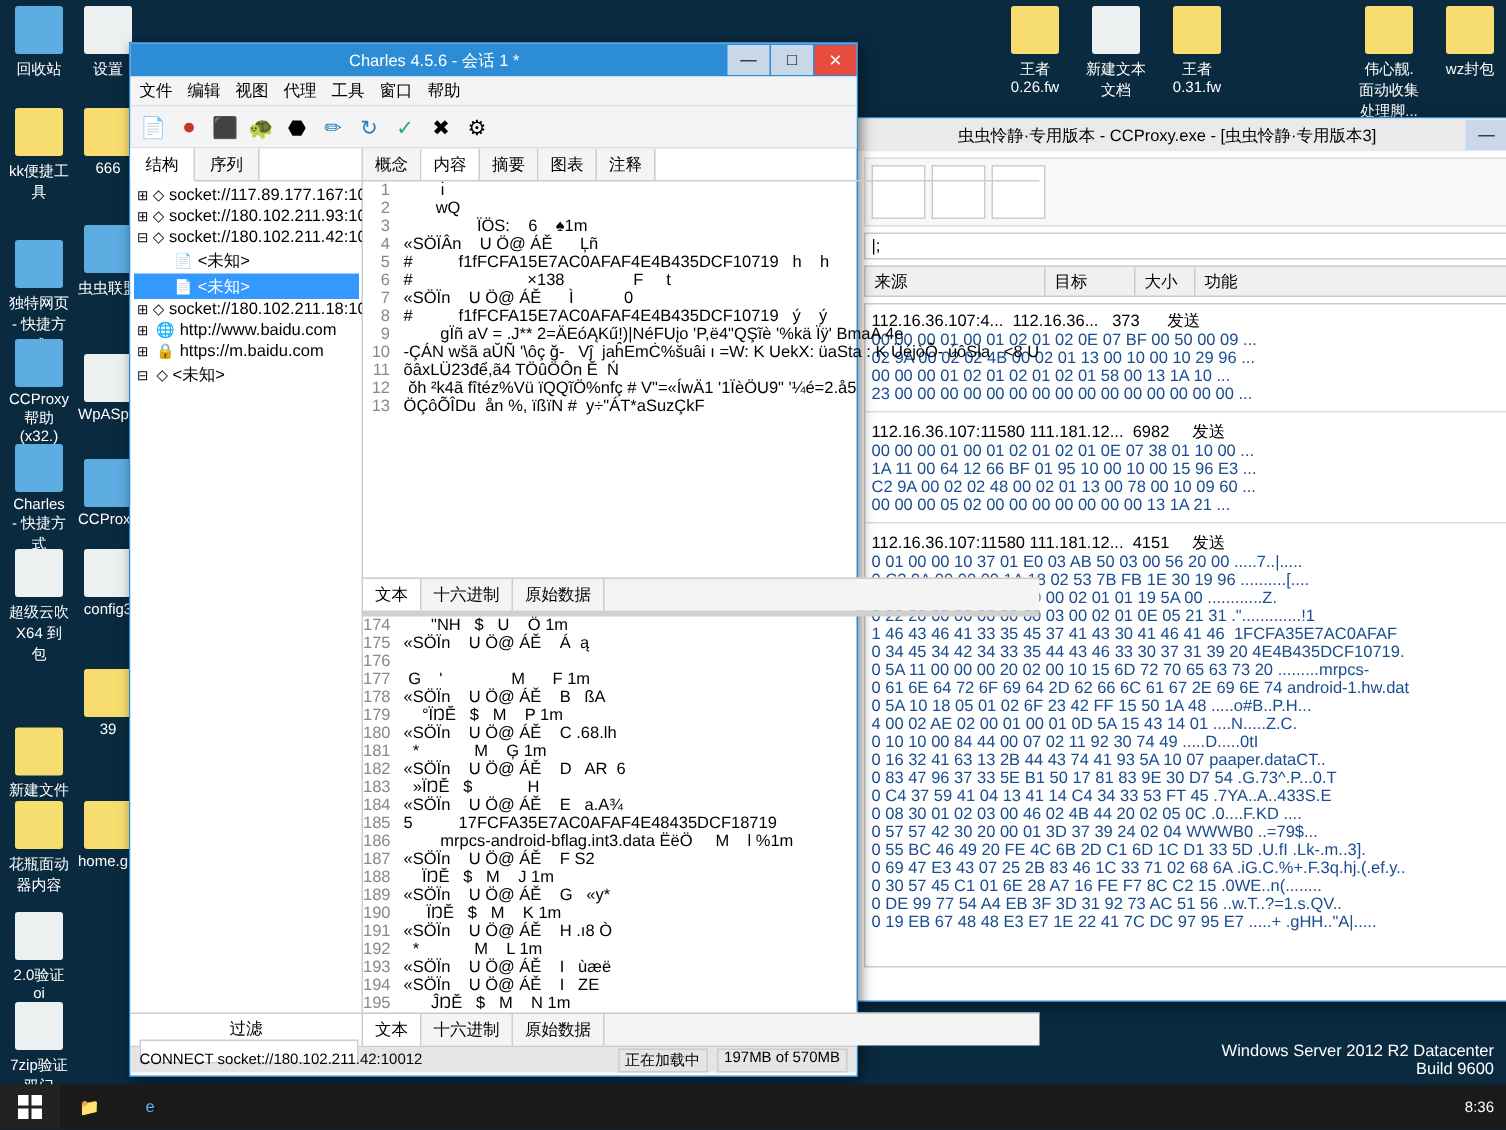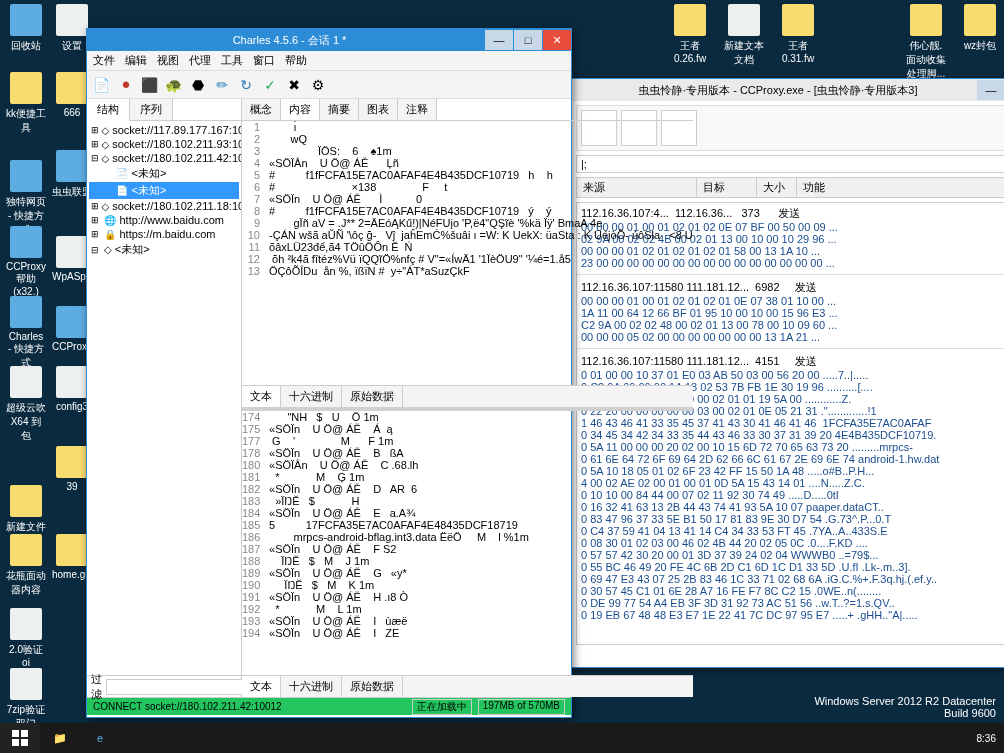--- a/index.html
+++ b/index.html
@@ -35,37 +35,37 @@
 .left-pane { width: 155px; border-right: 1px solid #ccc; background: #fff; display: flex; flex-direction: column; }
 .left-tabs { display: flex; border-bottom: 1px solid #ccc; font-size: 11px; }
 .left-tabs .tab { padding: 3px 10px; border-right: 1px solid #ccc; background: #f4f4f4; }
 .left-tabs .tab.active { background: #fff; border-bottom: 1px solid #fff; margin-bottom: -1px; }
 .tree { flex: 1; overflow: auto; padding: 2px; font-size: 11px; }
 .tree-item { padding: 1px 2px; white-space: nowrap; display: flex; align-items: center; gap: 3px; }
 .tree-item.selected { background: #3399ff; color: #fff; }
 .tree-item.indent1 { padding-left: 14px; }
 .tree-expand { font-size: 9px; width: 10px; }
 .tree-icon { font-size: 10px; }
-.left-filter { height: 22px; border-top: 1px solid #ccc; padding: 2px 4px; font-size: 11px; display: flex; align-items: center; }
+.left-filter { height: 22px; border-top: 1px solid #ccc; padding: 2px 4px; font-size: 11px; display: flex; align-items: center; flex-direction: column; }
 .left-filter input { flex: 1; border: 1px solid #ccc; font-size: 11px; padding: 1px; margin-left: 4px; }
 
 .right-pane { flex: 1; display: flex; flex-direction: column; }
 .right-tabs { display: flex; border-bottom: 1px solid #ccc; font-size: 11px; }
 .right-tabs .tab { padding: 3px 8px; border-right: 1px solid #ccc; background: #f4f4f4; }
 .right-tabs .tab.active { background: #fff; }
 .code-pane { flex: 1; overflow: auto; font-family: Consolas, monospace; font-size: 11px; position: relative; }
 .code-line { display: flex; }
 .code-line .lineno { width: 24px; text-align: right; padding-right: 6px; color: #888; flex-shrink: 0; }
 .code-line .content { white-space: pre; flex: 1; }
 .splitter { height: 4px; background: #d0d0d0; cursor: row-resize; }
 .bottom-tabs { display: flex; border-top: 1px solid #ccc; font-size: 11px; background: #f4f4f4; }
 .bottom-tabs .tab { padding: 3px 8px; border-right: 1px solid #ccc; }
 .bottom-tabs .tab.active { background: #fff; }
 
-.statusbar { height: 18px; background: #22c55e; border-top: 1px solid #ccc; display: flex; align-items: center; font-size: 10px; padding: 0 6px; justify-content: space-between; }
+.statusbar { height: 18px; background: #e5e5e5; border-top: 1px solid #ccc; display: flex; align-items: center; font-size: 10px; padding: 0 6px; justify-content: space-between; }
 .statusbar .right-stat { display: flex; gap: 6px; }
 
 
 .ccproxy .titlebar { background: #eaeaea; color: #000; }
 .ccproxy-body { background: #fff; height: calc(100% - 40px); padding: 4px; display: flex; flex-direction: column; gap: 4px; }
 .cc-toolbar-strip { height: 46px; border: 1px solid #ddd; display: flex; align-items: center; padding: 4px; gap: 4px; background: #f8f8f8; }
 .cc-tool { width: 36px; height: 36px; border: 1px solid #ccc; background: #fff; }
 .cc-address { height: 18px; border: 1px solid #ccc; display: flex; align-items: center; padding: 0 4px; font-size: 11px; background: #fff; }
 .cc-header { display: flex; font-size: 11px; background: #f0f0f0; border: 1px solid #ccc; }
 .cc-header .col { padding: 2px 6px; border-right: 1px solid #ccc; }
@@ -387,21 +387,21 @@
           <div class="code-line">
             <span class="lineno">10</span>
             <span class="content"> -ÇÁN wšã aŬÑ '\ôç ğ-   Vĵ  jaĥЕmĊ%šuâi ı =W: K UekX: üaSta : K ÜéjòÕ- úôSla   &lt;8 U</span>
           </div>
           <div class="code-line">
             <span class="lineno">11</span>
             <span class="content"> õâxLÜ23để,ã4 TÖûÖÔn Ĕ  Ń</span>
           </div>
           <div class="code-line">
             <span class="lineno">12</span>
-            <span class="content">  ŏh ²k4ã fîtéz%Vü ïQQĩÖ%nfç # V"=«ÍwÄ1 '1ÏèÖU9" '¼é=1.å5</span>
+            <span class="content">  ŏh ²k4ã fîtéz%Vü ïQQĩÖ%nfç # V"=«ÍwÄ1 '1ÏèÖU9" '¼é=2.å5</span>
           </div>
           <div class="code-line">
             <span class="lineno">13</span>
             <span class="content"> ÖÇôÕÎDu  ån %, ïßïN #  y÷"ÁT*aSuzÇkF</span>
           </div>
         </div>
       <div class="bottom-tabs">
         <div class="tab active">文本</div>
         <div class="tab">十六进制</div>
         <div class="tab">原始数据</div>
@@ -410,30 +410,38 @@
       <div class="code-pane" id="bottom-code" style="flex:1">
           <div class="code-line">
             <span class="lineno">174</span>
             <span class="content">       "NH   $   U    Ö 1m</span>
           </div>
           <div class="code-line">
             <span class="lineno">175</span>
             <span class="content"> «SÖÏn    U Ö@ ÁĚ    Á  ą</span>
           </div>
           <div class="code-line">
+            <span class="lineno">176</span>
+            <span class="content"> </span>
+          </div>
+          <div class="code-line">
             <span class="lineno">177</span>
             <span class="content">  G    '               M      F 1m</span>
           </div>
           <div class="code-line">
             <span class="lineno">178</span>
             <span class="content"> «SÖÏn    U Ö@ ÁĚ    B   ßA</span>
           </div>
           <div class="code-line">
+            <span class="lineno">179</span>
+            <span class="content">     °ÏŊĔ   $   M    P 1m</span>
+          </div>
+          <div class="code-line">
             <span class="lineno">180</span>
-            <span class="content"> «SÖÏÂn    U Ö@ ÁĚ    C .68.lh</span>
+            <span class="content"> «SÖÏn    U Ö@ ÁĚ    C .68.lh</span>
           </div>
           <div class="code-line">
             <span class="lineno">181</span>
             <span class="content">   *            M    Ģ 1m</span>
           </div>
           <div class="code-line">
             <span class="lineno">182</span>
             <span class="content"> «SÖÏn    U Ö@ ÁĚ    D   AR  6</span>
           </div>
           <div class="code-line">
@@ -476,20 +484,24 @@
             <span class="lineno">192</span>
             <span class="content">   *            M    L 1m</span>
           </div>
           <div class="code-line">
             <span class="lineno">193</span>
             <span class="content"> «SÖÏn    U Ö@ ÁĚ    I   ùæë</span>
           </div>
           <div class="code-line">
             <span class="lineno">194</span>
             <span class="content"> «SÖÏn    U Ö@ ÁĚ    I   ZE</span>
+          </div>
+          <div class="code-line">
+            <span class="lineno">195</span>
+            <span class="content">       ĴŊĔ   $   M    N 1m</span>
           </div>
         </div>
       <div class="bottom-tabs">
         <div class="tab active">文本</div>
         <div class="tab">十六进制</div>
         <div class="tab">原始数据</div>
       </div>
     </div>
   </div>
   <div class="statusbar">

